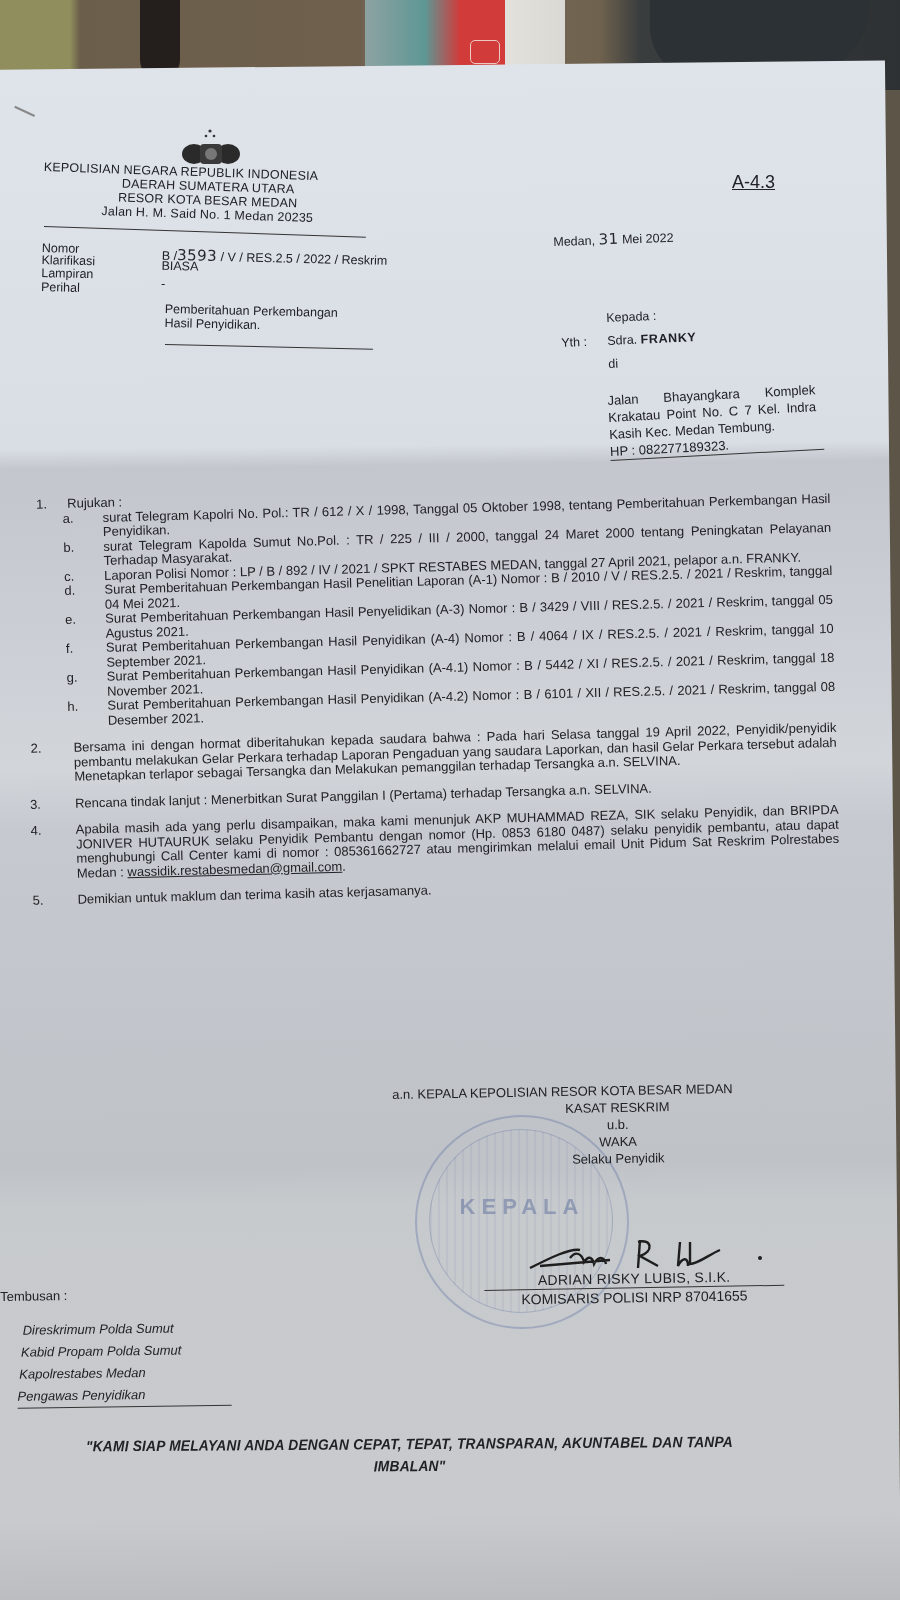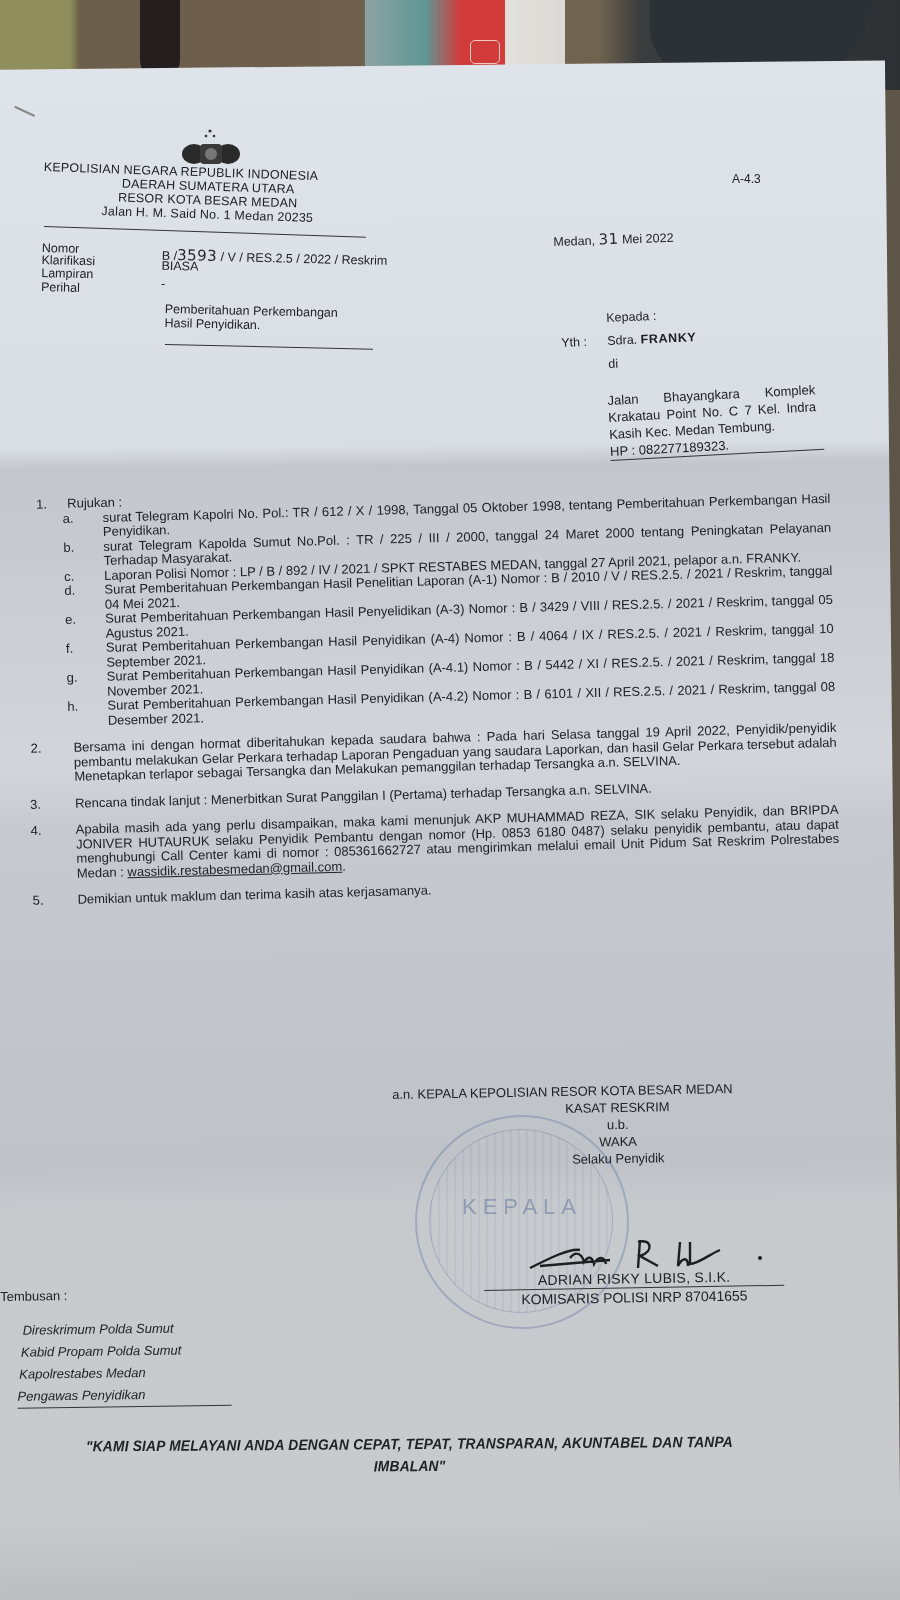--- a/index.html
+++ b/index.html
@@ -9,21 +9,21 @@
   .clip-box{position:absolute;left:365px;top:0;width:200px;height:80px;background:linear-gradient(90deg,#8fa6a6 0,#5d9a98 60px,#d63a3a 95px,#d63a3a 140px,#e8e7e3 140px,#e0dfdb 200px);opacity:.95;}
   .clip-box .badge{position:absolute;left:105px;top:40px;width:28px;height:22px;border:1px solid #f5d0c8;border-radius:5px;}
   .mouse{position:absolute;left:650px;top:0;width:220px;height:80px;background:#2b3134;border-radius:0 0 90px 60px;}
   .paper{position:absolute;left:-20px;top:70px;width:905px;height:1560px;background:linear-gradient(180deg,#dfe3ea 0,#d9dde4 380px,#c3c6cd 400px,#d2d5da 700px,#c6c9cf 760px,#bfc2c7 1100px,#c7cacd 1140px,#c8cacd 1450px,#b6b8bb 1560px);transform:rotate(-0.6deg);transform-origin:0 0;}
   .doc{position:absolute;left:0;top:0;width:900px;height:1600px;color:#202226;}
   .logo{position:absolute;left:176px;top:128px;width:70px;height:40px;}
   .kop{position:absolute;left:44px;top:160px;width:330px;font-size:12.5px;line-height:14px;text-align:center;transform:rotate(1.9deg);transform-origin:0 0;letter-spacing:.2px;}
   .kop div{white-space:nowrap;}
   .kop .l1{text-align:left;}
   .kop-rule{position:absolute;left:44px;top:226px;width:322px;border-top:1px solid #333;transform:rotate(1.9deg);transform-origin:0 0;}
-  .code{position:absolute;left:732px;top:172px;font-size:12px;}
+  .code{position:absolute;left:732px;top:172px;font-size:18px;text-decoration:underline;}
   .meta{position:absolute;left:42px;top:242px;font-size:12.5px;line-height:13.5px;transform:rotate(1.3deg);transform-origin:0 0;}
   .meta .row{display:flex;}
   .meta .lbl{width:102px;}
   .meta .val{white-space:nowrap;}
   .hand{font-family:"DejaVu Sans",sans-serif;font-size:15px;color:#26282c;letter-spacing:.5px;}
   .perihal{position:absolute;left:165px;top:302px;font-size:12.5px;line-height:14px;transform:rotate(1.3deg);transform-origin:0 0;}
   .perihal-rule{position:absolute;left:165px;top:344px;width:208px;border-top:1px solid #333;transform:rotate(1.3deg);transform-origin:0 0;}
   .date{position:absolute;left:553px;top:232px;font-size:12.5px;transform:rotate(-2deg);transform-origin:0 0;white-space:nowrap;}
   .date .hand{font-size:15px;}
   .addr{position:absolute;left:560px;top:312px;font-size:12.5px;line-height:17px;transform:rotate(-2.5deg);transform-origin:0 0;}
@@ -40,21 +40,21 @@
   .p-num .t{flex:1;text-align:justify;}
   .sub{display:flex;margin-left:40px;}
   .sub .n{width:40px;flex:none;}
   .sub .t{flex:1;text-align:justify;}
   .gap{height:12px;}
   .email{text-decoration:underline;}
   .sig{position:absolute;left:392px;top:1086px;width:450px;font-size:13px;line-height:17px;text-align:center;transform:rotate(-1deg);transform-origin:0 0;}
   .sig .first{text-align:left;white-space:nowrap;}
   .stamp{position:absolute;left:415px;top:1115px;width:210px;height:210px;border:2px solid rgba(90,110,160,.35);border-radius:50%;}
   .stamp .inner{position:absolute;left:12px;top:12px;width:182px;height:182px;border:1px solid rgba(90,110,160,.3);border-radius:50%;background:repeating-linear-gradient(90deg,rgba(90,110,160,.09) 0 2px,transparent 2px 8px);}
-  .stamp .band{position:absolute;left:-6px;top:70px;width:222px;height:40px;color:rgba(80,100,150,.45);font-size:22px;letter-spacing:6px;text-align:center;line-height:40px;font-weight:normal;}
+  .stamp .band{position:absolute;left:-6px;top:70px;width:222px;height:40px;color:rgba(80,100,150,.45);font-size:22px;letter-spacing:6px;text-align:center;line-height:40px;font-weight:bold;}
   .signature{position:absolute;left:520px;top:1228px;width:260px;height:60px;}
   .signer{position:absolute;left:484px;top:1272px;width:300px;font-size:14px;line-height:18px;text-align:center;transform:rotate(-1deg);transform-origin:0 0;}
   .signer .name{border-bottom:1px solid #333;letter-spacing:.3px;}
   .tembusan{position:absolute;left:0;top:1286px;font-size:13px;line-height:22px;transform:rotate(-.8deg);transform-origin:0 0;}
   .tembusan ul{list-style:none;margin:12px 0 0 0;padding:0;}
   .tembusan li{font-style:italic;}
   .tembusan li:nth-child(1){margin-left:22px;}
   .tembusan li:nth-child(2){margin-left:20px;}
   .tembusan li:nth-child(3){margin-left:18px;}
   .tembusan li:nth-child(4){margin-left:16px;border-bottom:1px solid #333;width:214px;}

